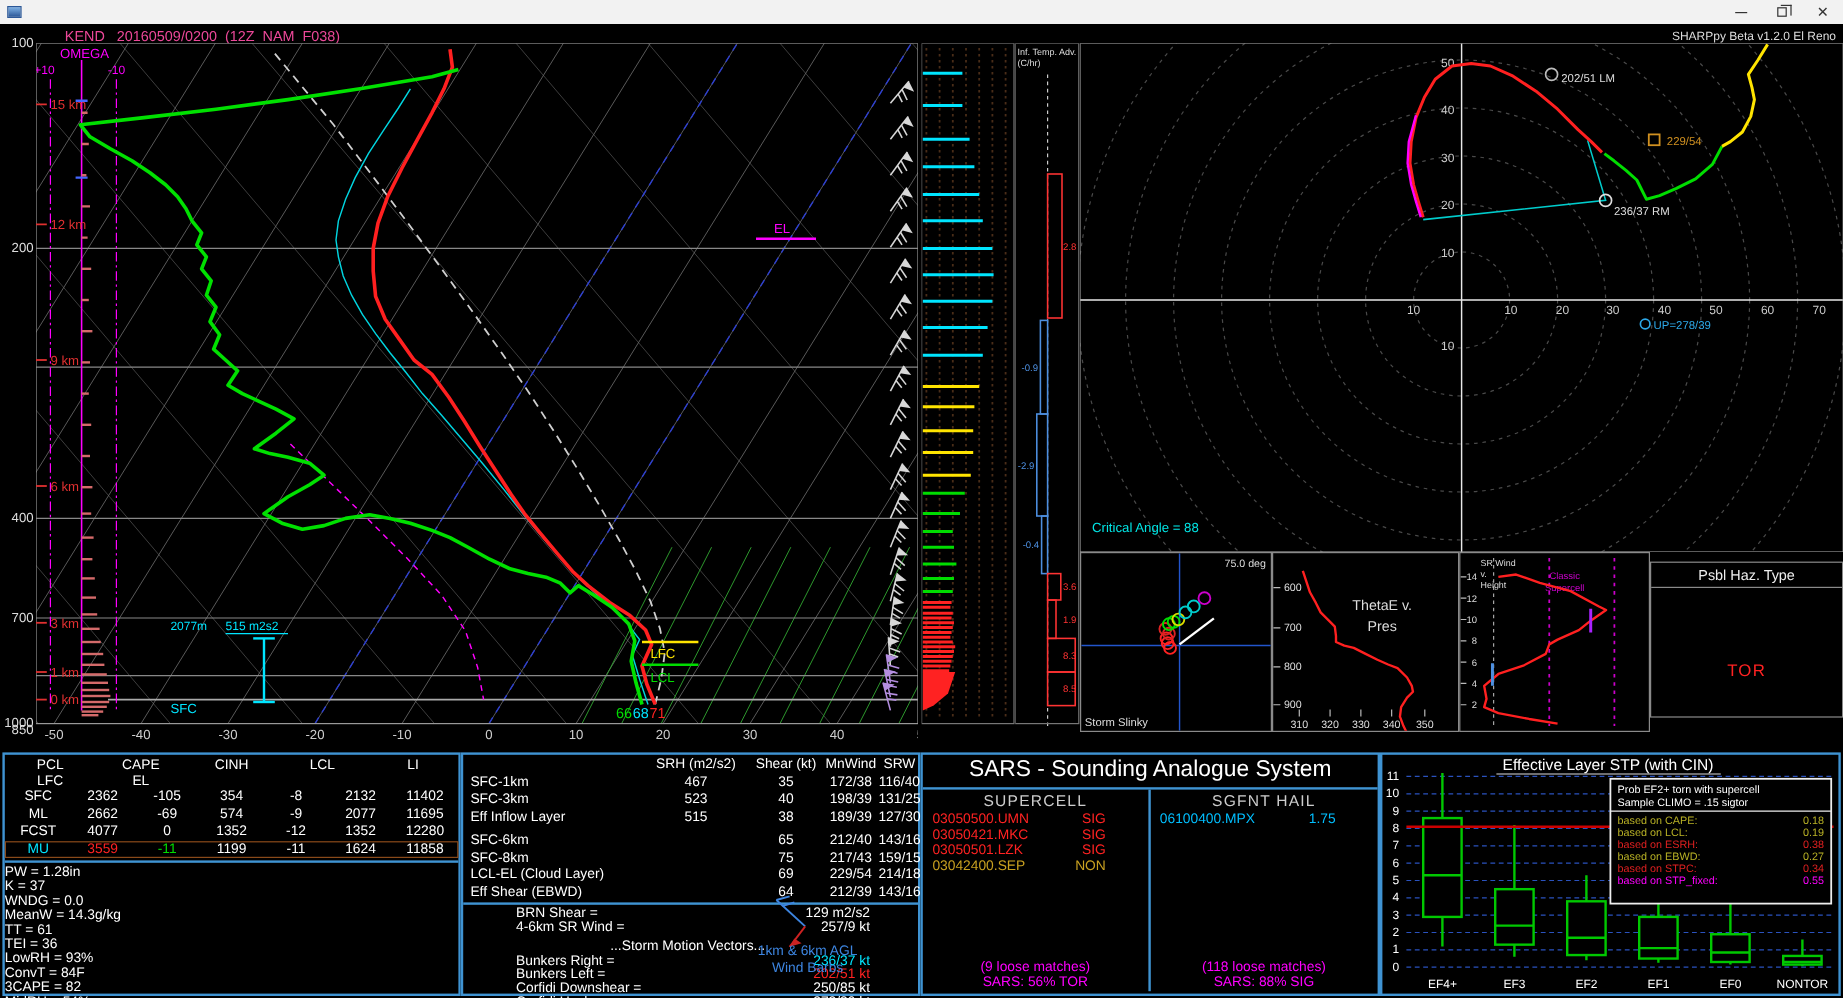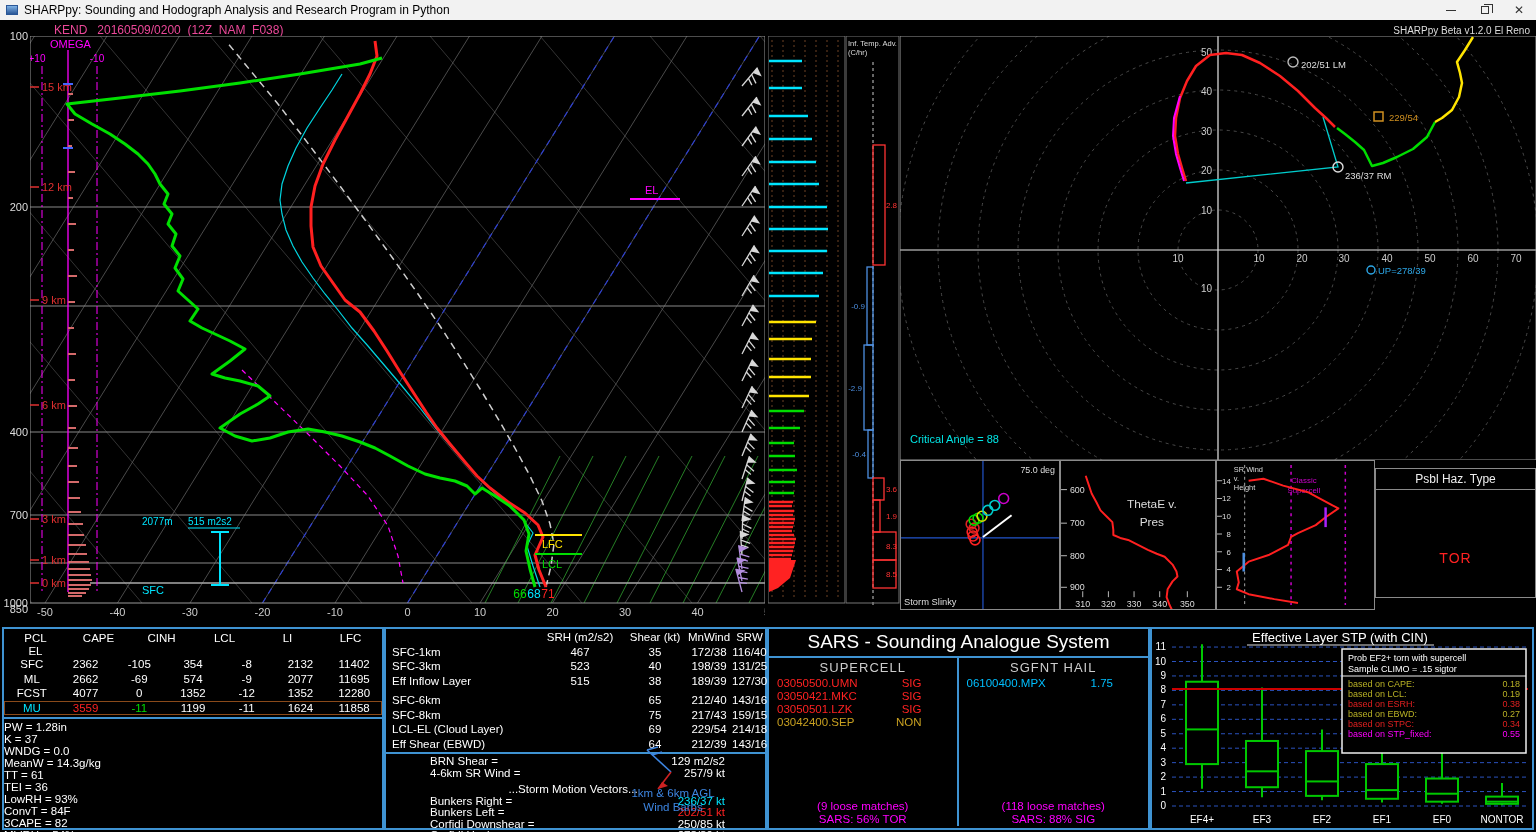--- a/index.html
+++ b/index.html
@@ -19,21 +19,21 @@
   
   .app{position:absolute;top:20px;left:0;width:1536px;height:812px;background:#000;}
   .sounding-title{position:absolute;left:54px;top:3px;color:#ec4899;font-size:12px;white-space:pre;}
   .beta-label{position:absolute;right:6px;top:5px;color:#ddd;font-size:10px;}
   .plabel{position:absolute;left:2px;width:26px;text-align:right;color:#ddd;font-size:11px;line-height:11px;}
   .panel-svg{position:absolute;background:#000;}
   .inset{position:absolute;background:#000;border:1px solid #8a8a8a;}
   
   .bpanel{position:absolute;top:607px;height:203px;background:#000;border:2px solid #3f93d2;color:#fff;font-size:11.5px;}
   .bdiv{border-top:2px solid #3f93d2;margin:2px 0;}
-  .ptable{display:grid;grid-template-columns:repeat(6,1fr);text-align:center;line-height:12.5px;margin-top:3px;}
+  .ptable{display:grid;grid-template-columns:repeat(5,1fr);text-align:center;line-height:12.5px;margin-top:3px;}
   .ptable .hdr{color:#fff;}
   .prow{display:grid;grid-template-columns:repeat(7,1fr);text-align:center;line-height:12.5px;border:1px solid transparent;}
   .prow.selected{border:1px solid #8a4a1a;}
   .ktable{display:grid;grid-template-columns:148px 88px 62px 46px 35px;line-height:11.5px;margin-top:3px;padding:0 2px;}
   .ktable div{text-align:center;}
   .ktable div.l{text-align:left;padding-left:4px;}
   .kgap{height:5px;}
   .kline{display:flex;line-height:11.5px;padding-left:4px;justify-content:center;}
   .kline .lab{width:170px;}
   .kline .val{width:125px;text-align:right;}
@@ -48,21 +48,20 @@
   .haz-title{color:#eee;font-size:12px;text-align:center;padding:3px 0;border-bottom:1px solid #8a8a8a;}
   .haz-val{color:#ff2222;font-size:14px;text-align:center;margin-top:60px;letter-spacing:1px;}
   text{font-family:"Liberation Sans",sans-serif;}
 </style>
 </head>
 <body>
 
 <div class="root">
   <div class="titlebar">
     <span class="appicon"></span>
-    <span>SHARPpy: Sounding and Hodograph Analysis and Research Program in Python</span>
     <div class="wbtns">
       <div class="wbtn">
           <span class="min"></span>
         </div>
       <div class="wbtn">
           <span class="rst"></span>
         </div>
       <div class="wbtn">✕</div>
     </div>
   </div>

